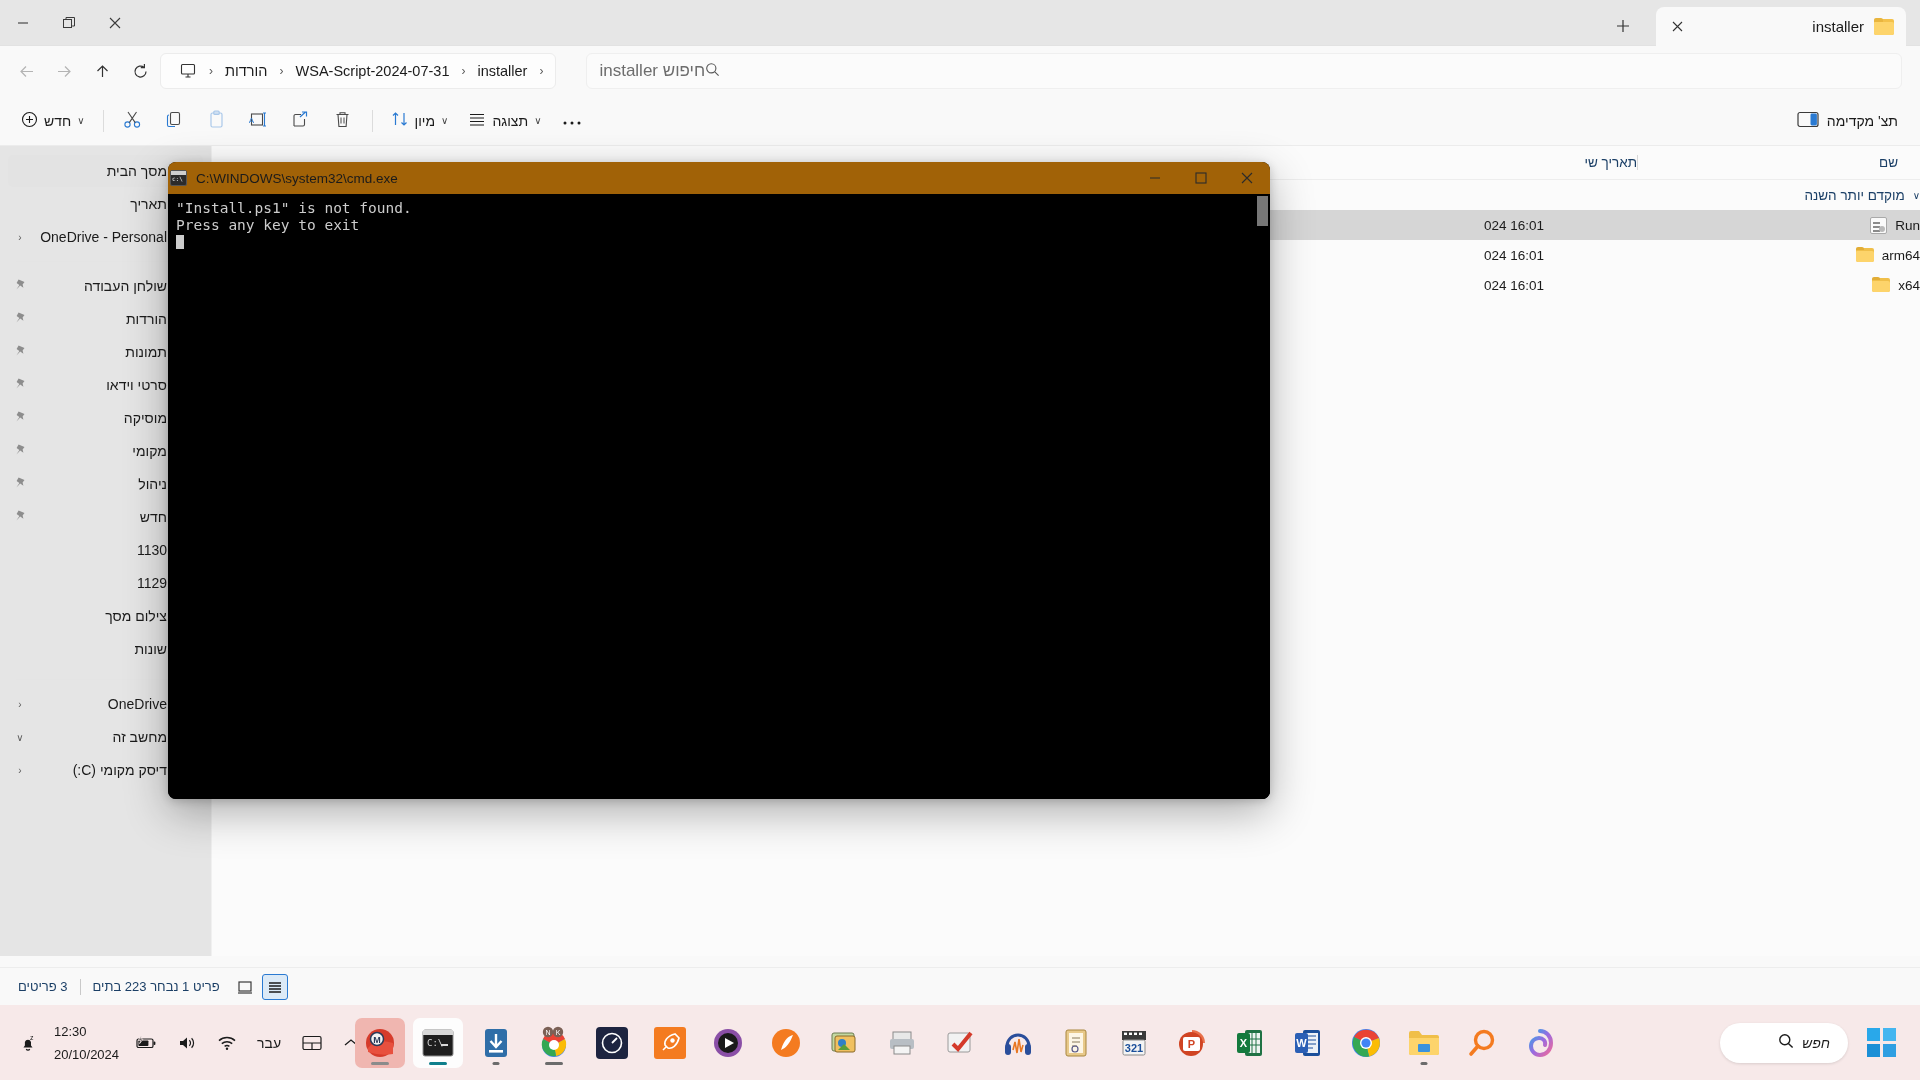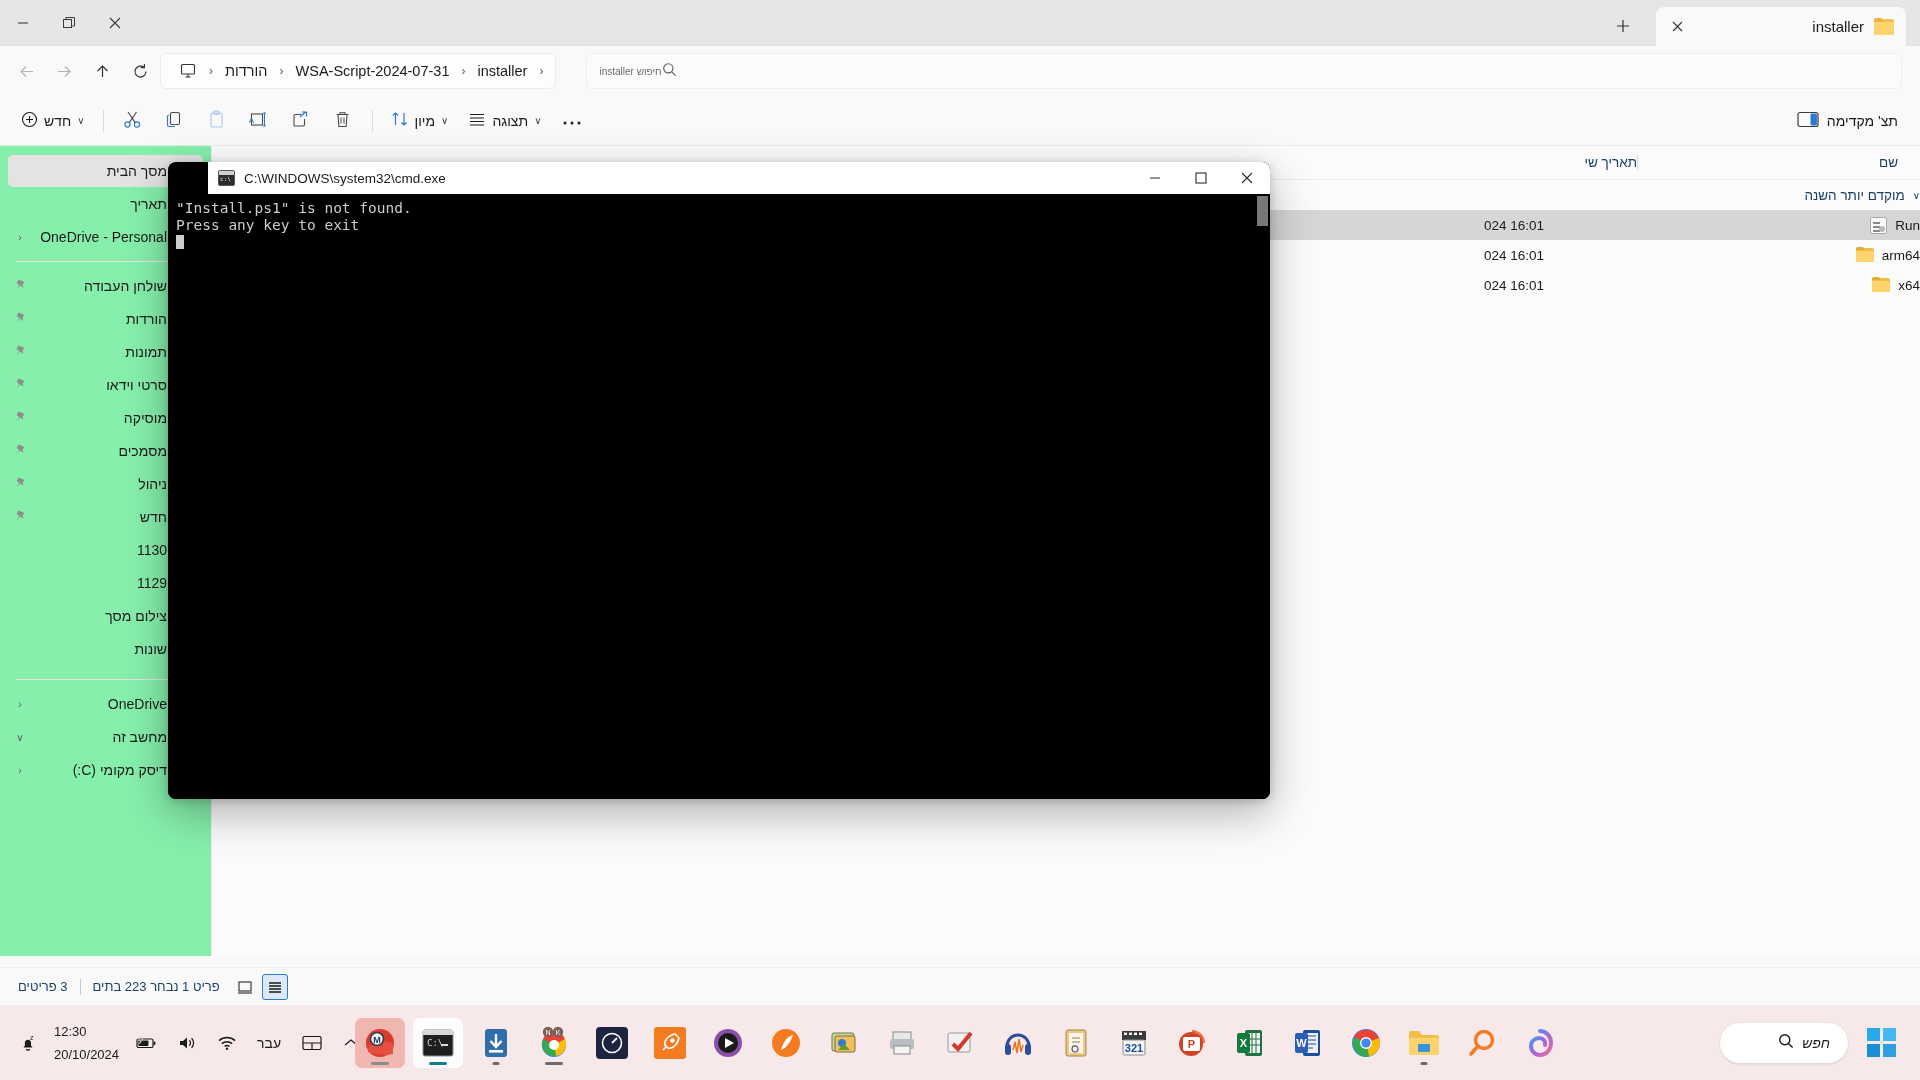--- a/index.html
+++ b/index.html
@@ -81,21 +81,21 @@
     font-size: 14.5px; color: #1b1b1b; padding: 4px 8px;
     border-radius: 4px; white-space: nowrap;
   }
   .crumb-sep { color: #5a5a5a; font-size: 12px; padding: 0 2px; }
   .searchbox {
     flex: 1; height: 36px; background: #fbfbfb; border: 1px solid #efefef;
     border-radius: 6px; display: flex; flex-direction: row-reverse;
     align-items: center; padding: 0 12px; margin-inline-start: 10px;
     margin-inline-end: 22px;
   }
-  .searchbox .ph { font-size: 10px; color: #6d6d6d; }
+  .searchbox .ph { font-size: 17px; color: #6d6d6d; }
   .searchbox .mag { margin-inline-start: auto; color: #555; }
 
   
   .cmdbar {
     height: 50px; display: flex; flex-direction: row-reverse;
     align-items: center; padding: 0 12px; gap: 2px; background: #f9f9f9;
     border-bottom: 1px solid #ececec;
   }
   .cbtn {
     height: 34px; border-radius: 5px; display: flex; flex-direction: row-reverse;
@@ -165,21 +165,21 @@
   .content-scroll {
     position: absolute; left: 0; top: 34px; width: 12px; height: 770px;
   }
   .content-scroll .thumb {
     position: absolute; left: 3px; top: 2px; width: 6px; height: 40px;
     background: #8e8e8e; border-radius: 3px;
   }
 
   
   .sidebar {
-    width: 212px; background: #86efac; padding-top: 8px; overflow: hidden;
+    width: 212px; background: #e5e5e5; padding-top: 8px; overflow: hidden;
     position: relative; border-inline-start: 1px solid #f0f0f0;
   }
   .nav-item {
     height: 32px; display: flex; flex-direction: row; align-items: center;
     margin: 1px 8px; border-radius: 5px; padding: 0 10px 0 6px;
     font-size: 14px; color: #1b1b1b; gap: 8px; justify-content: flex-start;
   }
   .nav-item.active { background: #e3e3e3; }
   .nav-item .lbl { white-space: nowrap; overflow: hidden; }
   .nav-item .expander {
@@ -209,22 +209,22 @@
   .vt.active { background: #dceaf7; border: 1px solid #2a7ad2; }
 
   
   .cmdwin {
     position: absolute; left: 168px; top: 162px; width: 1102px; height: 637px;
     border-radius: 8px; overflow: hidden; direction: ltr;
     box-shadow: 0 14px 44px rgba(0,0,0,.30), 0 2px 10px rgba(0,0,0,.18);
     background: #000;
   }
   .cmd-title {
-    height: 32px; background: #ffffff; display: flex; flex-direction: row;
-    align-items: center; padding-left: 10px; gap: 9px; margin-left: 40px;
+    height: 32px; background: #a16207; display: flex; flex-direction: row;
+    align-items: center; padding-left: 2px; gap: 9px;
   }
   .cmd-ico {
     width: 17px; height: 16px; background: #2b2b2b; border-radius: 2px;
     position: relative; flex: none; border: 1px solid #555;
   }
   .cmd-ico::before {
     content: ""; position: absolute; left: 0; top: 0; right: 0; height: 4px;
     background: #cfcfcf;
   }
   .cmd-ico::after {
@@ -687,21 +687,21 @@
         </div>
 
         <div class="nav-item">
           <span class="ico">
             <svg width="18" height="18" viewBox="0 0 18 18">
                 <rect x="3" y="2" width="12" height="14" rx="1" fill="#eef3f8" stroke="#7e9bbb" stroke-width="1"></rect>
                 <rect x="5" y="4.5" width="4" height="3.5" fill="#4d7fb3"></rect>
                 <path d="M10 5 H13 M10 7 H13 M5 10 H13 M5 12 H13" stroke="#4d7fb3" stroke-width="1"></path>
               </svg>
           </span>
-          <span class="lbl">מסמכים</span>
+          <span class="lbl">מקומי</span>
           <span class="pin">
             <svg width="13" height="13" viewBox="0 0 13 13">
                 <path d="M4.6 1.5 L10.5 4 L8.6 6.4 L9.4 9.8 L6.2 7.6 L2.4 11.6 L5.4 7.1 L2.6 5.1 Z" fill="#8d8d8d"></path>
               </svg>
           </span>
         </div>
 
         <div class="nav-item">
           <span class="ico">
             <svg width="18" height="16" viewBox="0 0 18 16">

